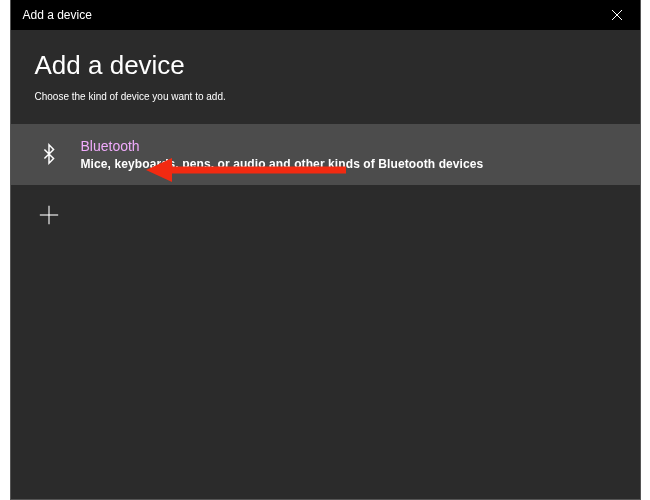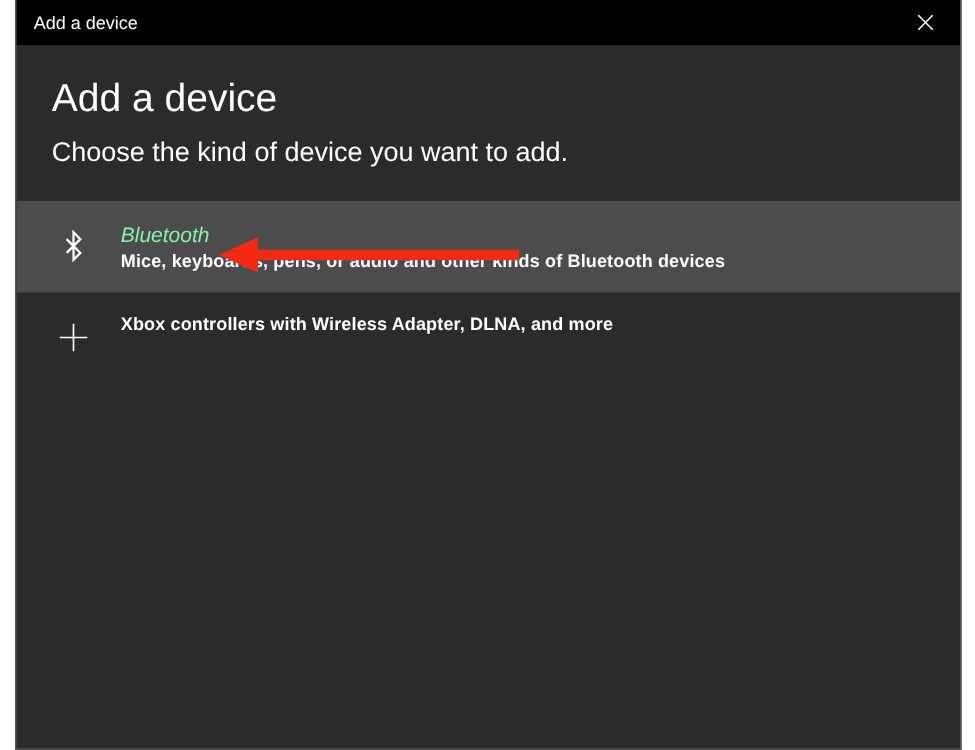--- a/index.html
+++ b/index.html
@@ -51,21 +51,21 @@
       padding: 20px 0 0 0;
     }
     .heading {
       color: #fff;
       font-size: 26px;
       font-weight: 400;
       padding: 0 24px 10px 24px;
     }
     .subheading {
       color: #fff;
-      font-size: 18px;
+      font-size: 10px;
       font-weight: 400;
       padding: 0 24px 18px 24px;
     }
     .options {
       padding-top: 4px;
     }
     .option {
       display: flex;
       align-items: flex-start;
       padding: 14px 24px;
@@ -83,25 +83,24 @@
       display: flex;
       align-items: center;
       justify-content: center;
       color: #fff;
       flex-shrink: 0;
     }
     .option-text {
       flex: 1;
     }
     .option-title {
-      color: #86efac;
+      color: #f0abfc;
       font-size: 14px;
       font-weight: 400;
       margin-bottom: 3px;
-      font-style: italic;
     }
     .option-desc {
       color: #fff;
       font-size: 12px;
       font-weight: 600;
       letter-spacing: 0.1px;
     }
     .arrow-annotation {
       position: absolute;
       left: 135px;
@@ -144,21 +143,20 @@
 
 
       <div class="option">
         <div class="option-icon">
           <svg viewBox="0 0 24 24" width="22" height="22" fill="none" stroke="white" stroke-width="1.2">
             <line x1="12" y1="2" x2="12" y2="22"></line>
             <line x1="2" y1="12" x2="22" y2="12"></line>
           </svg>
         </div>
         <div class="option-text">
-          <div class="option-desc">Xbox controllers with Wireless Adapter, DLNA, and more</div>
         </div>
       </div>
 
     </div>
   </div>
 
   <svg class="arrow-annotation" width="200" height="28">
     <line x1="200" y1="14" x2="20" y2="14" stroke="#f22a11" stroke-width="7"></line>
     <polygon points="0,14 26,2 26,26" fill="#f22a11"></polygon>
   </svg>

